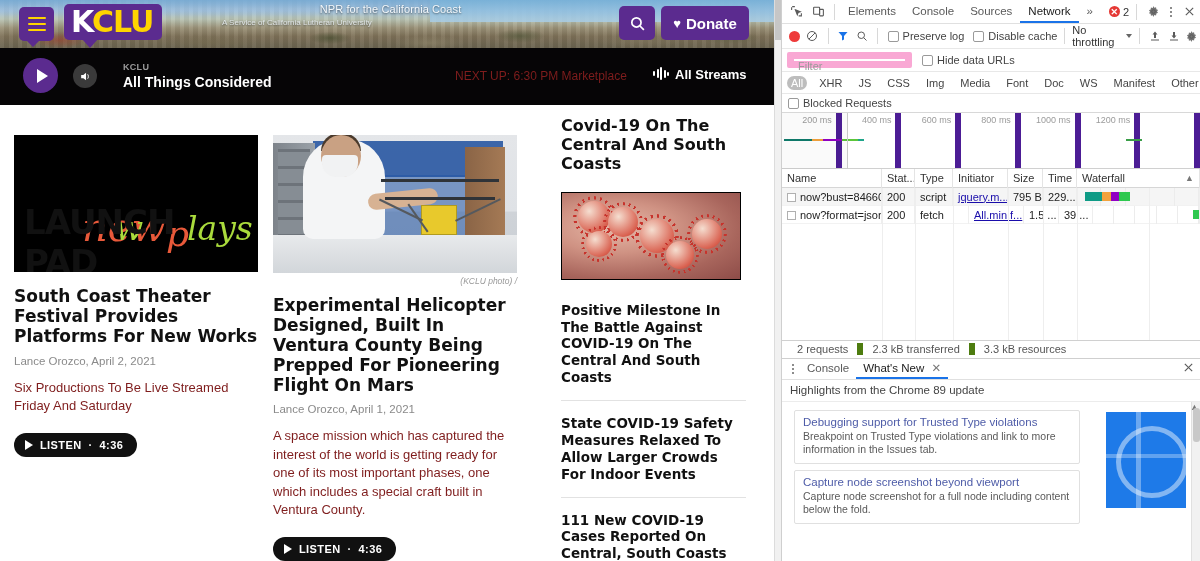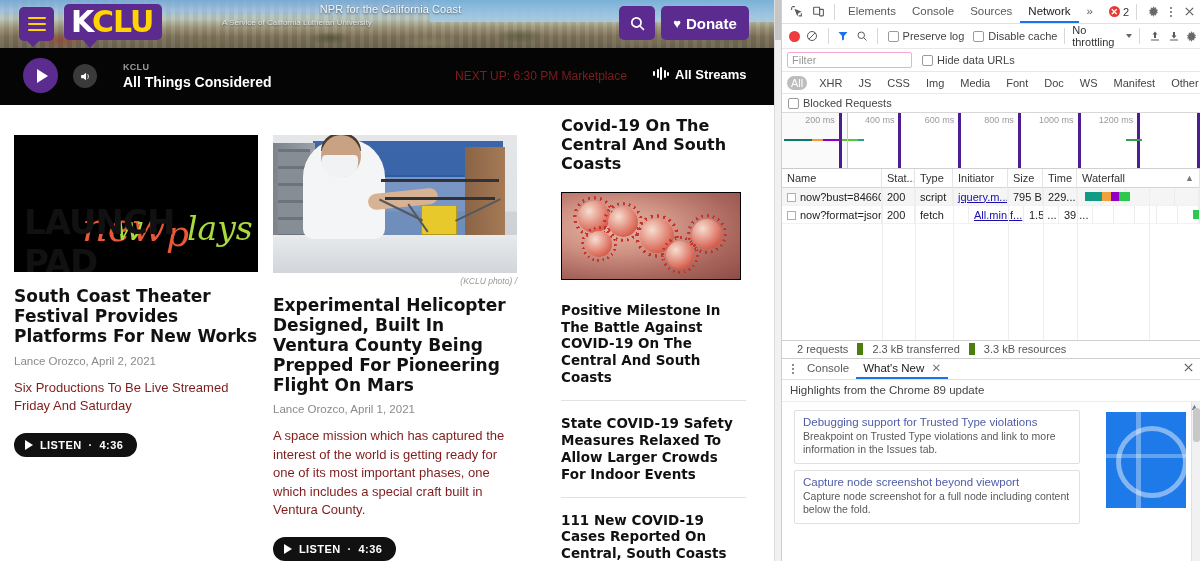--- a/index.html
+++ b/index.html
@@ -195,32 +195,32 @@
 
   .dt-toolbar2 { height: 25px; border-bottom: 1px solid #e8e8e8; padding-left: 4px; gap: 2px; }
   .record-dot { width: 11px; height: 11px; border-radius: 50%; background: #ee3b3b; }
   .chk { display:flex; align-items:center; gap:4px; cursor:pointer; color:#444; font-size:11px; white-space:nowrap; }
   .chk .box { width:11px; height:11px; border:1px solid #9a9a9a; border-radius:2px; background:#fff; }
   .throttle { display:flex; align-items:center; gap:12px; cursor:pointer; color:#333; font-size:11px; }
   .caret { width:0;height:0;border-left:3.5px solid transparent;border-right:3.5px solid transparent;border-top:4px solid #666; }
 
   .dt-filterbar { height: 23px; border-bottom: 1px solid #e8e8e8; padding-left: 5px; gap: 10px; }
   .filter-input {
-    width: 125px; height: 16px; border: 1px solid #f9a8d4; border-radius: 2px; background: #fff;
+    width: 125px; height: 16px; border: 7px solid #f9a8d4; border-radius: 2px; background: #fff;
     font-size: 11px; color: #9a9a9a; padding: 0 4px; line-height: 14px;
   }
   .dt-types { height: 22px; border-bottom: 1px solid #e8e8e8; padding-left: 5px; gap: 8px; }
   .tpill { font-size: 11px; color: #444; cursor: pointer; padding: 1px 4px; border-radius: 7px; }
   .tpill.active { background: #bdbdbd; color: #fff; }
   .dt-blocked { height: 19px; border-bottom: 1px solid #d8d8d8; padding-left: 6px; }
 
   
   .overview { height: 56px; border-bottom: 1px solid #d0d0d0; position: relative; background:#fff; }
   .ov-ticks { position:absolute; inset:0; display:flex; }
-  .ov-cell { flex:1; border-right:3px solid #4c1d95; position:relative; }
+  .ov-cell { flex:1; border-right:6px solid #4c1d95; position:relative; }
   .ov-label { position:absolute; top:2px; right:4px; font-size:9px; color:#9b9b9b; }
   .ov-bar { position:absolute; height:2px; top:26px; }
   .ov-scroll { position:absolute; left:0; top:0; width:66px; height:56px; border-right:1px solid #c9c9c9; background:rgba(0,0,0,0.02);}
 
   
   .tbl-head { height: 19px; border-bottom: 1px solid #d6d6d6; background:#fff; font-size:11px; color:#333; }
   .th { height:19px; line-height:19px; border-right:1px solid #e4e4e4; padding-left:5px; overflow:hidden; white-space:nowrap; cursor:pointer; }
   .tr { height: 18px; font-size: 11px; color: #222; border-bottom:1px solid #f2f2f2; }
   .tr.alt { background: #f5f5f5; }
   .td { height:18px; line-height:18px; border-right:1px solid #eee; padding-left:5px; overflow:hidden; white-space:nowrap; }

